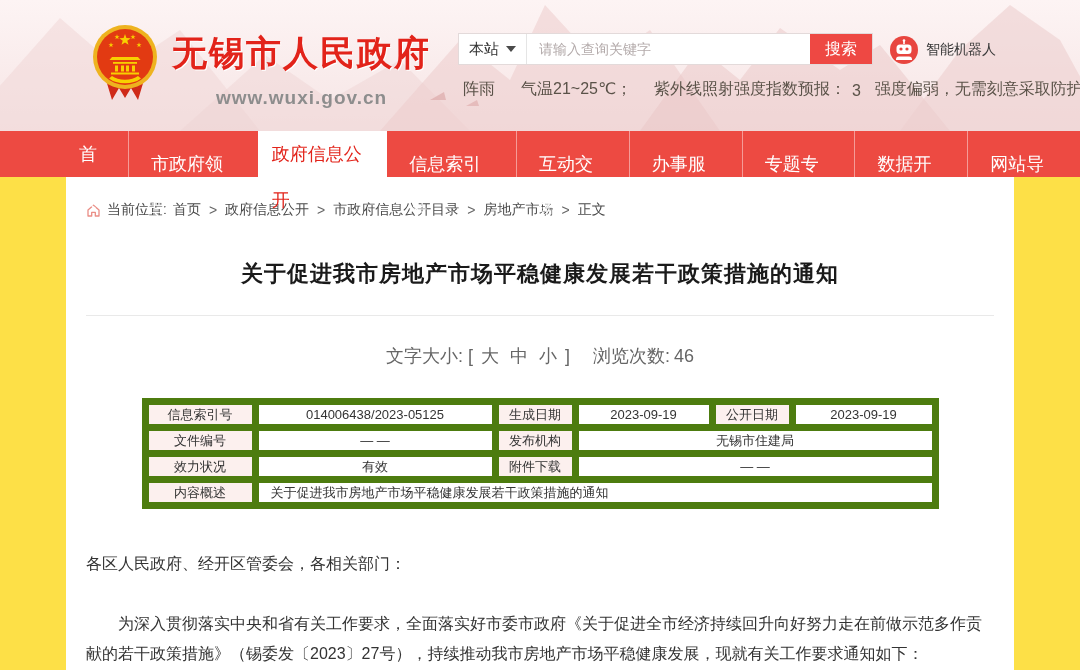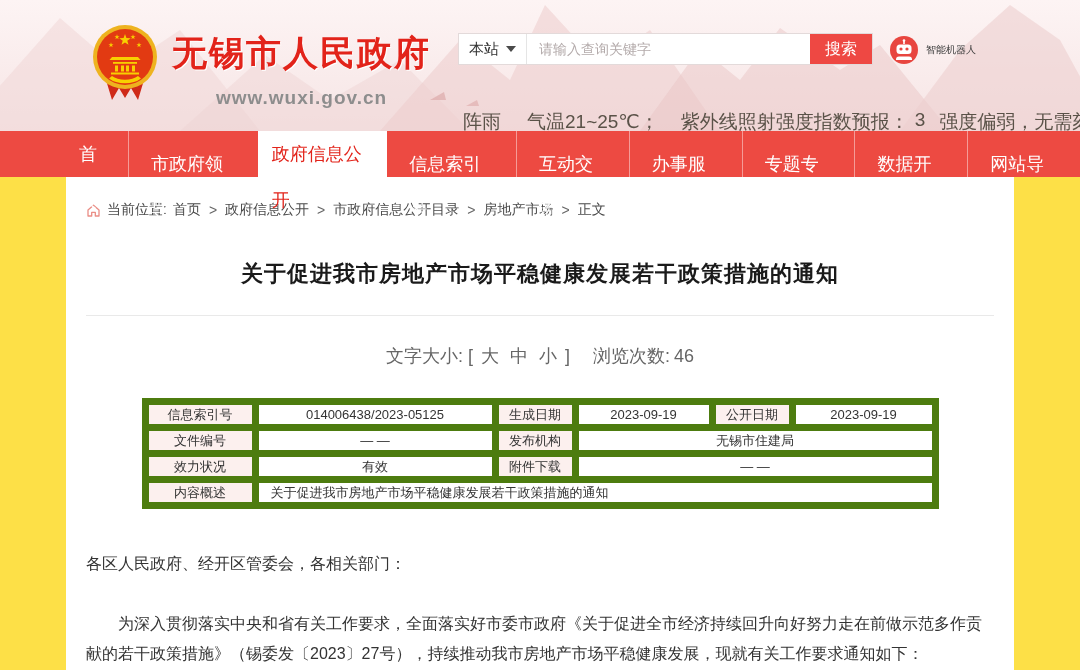--- a/index.html
+++ b/index.html
@@ -22,24 +22,24 @@
     gap:7px; font-size:15px; color:#333; border-right:1px solid #e5e5e5; cursor:pointer; }
   .caret { width:0; height:0; border-left:5px solid transparent; border-right:5px solid transparent;
     border-top:6px solid #4a4a4a; }
   .search-input { flex:1; border:none; outline:none; padding:0 12px; font-size:14px; color:#333;
     font-family:inherit; background:transparent; }
   .search-input::placeholder { color:#b3aaaa; }
   .search-btn { width:62px; background:#ee4843; color:#fff; font-size:16px; border:none;
     cursor:pointer; font-family:inherit; }
 
   .robot { position:absolute; left:890px; top:36px; display:flex; align-items:center; gap:8px; cursor:pointer; }
-  .robot-label { font-size:10px; color:#3a3a3a; }
+  .robot-label { font-size:14px; color:#3a3a3a; }
 
   .weather { position:absolute; left:456px; top:74px; width:624px; height:26px;
-    display:flex; align-items:flex-start; font-size:19px; color:#5a5248; white-space:nowrap; overflow:hidden;margin-top:35px; }
+    display:flex; align-items:flex-end; font-size:16px; color:#5a5248; white-space:nowrap; overflow:hidden; }
   .weather .w-item { margin-right:0; }
   .w-cond { margin-left:7px; }
   .w-temp { margin-left:26px; }
   .w-uv-label { margin-left:22px; }
   .w-uv-index { margin-left:6px; }
   .w-uv-advice { margin-left:14px; }
 
   
   .nav { position:relative; width:1080px; height:46px; background:#ed4a42;
     display:flex; padding-left:64px; z-index:5; }

